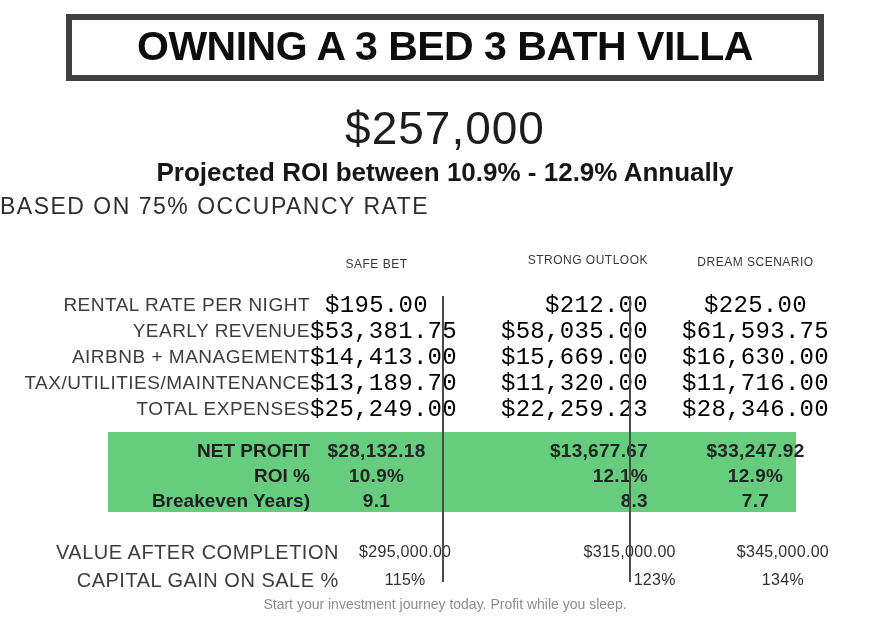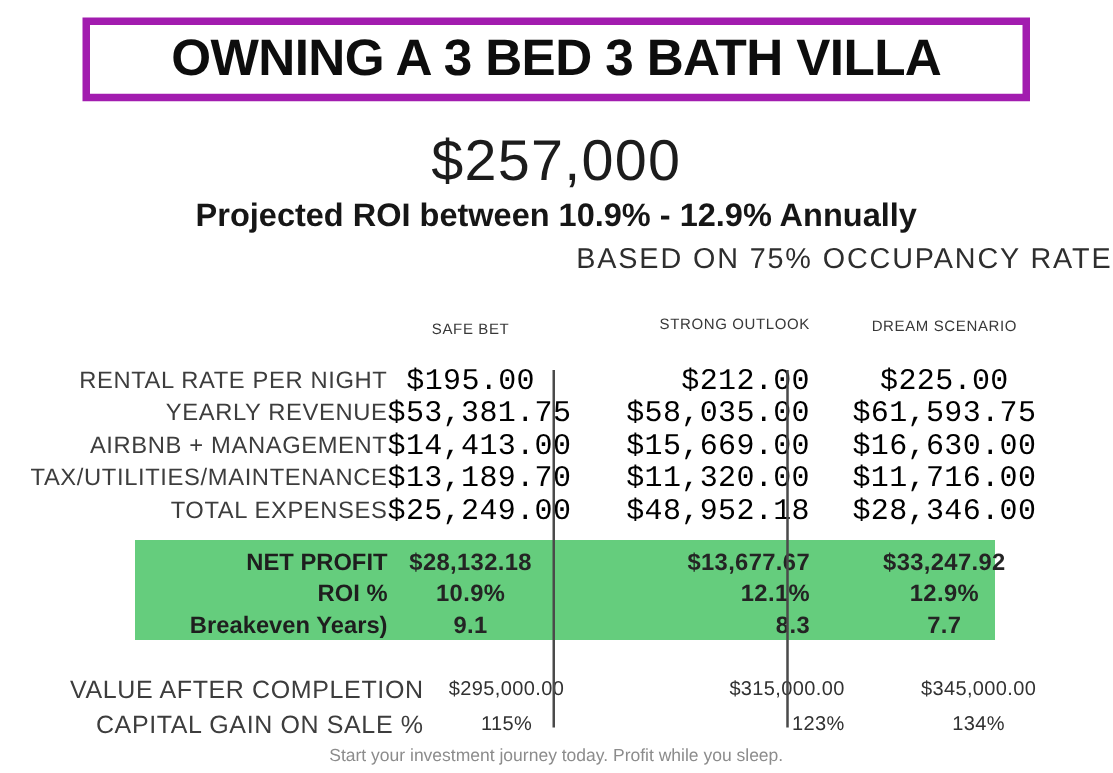--- a/index.html
+++ b/index.html
@@ -10,21 +10,21 @@
     background:#ffffff;
     font-family:"Liberation Sans", sans-serif;
     color:#3a3a3a;
     overflow:hidden;
   }
 
   
   .title-box {
     width:758px;
     margin:14px auto 0 auto;
-    border:6px solid #a21caf;
+    border:6px solid #404040;
     text-align:center;
     padding:3px 0 5px 0;
   }
   .title-box h1 {
     font-size:41px;
     font-weight:700;
     letter-spacing:-0.5px;
     color:#0d0d0d;
     white-space:nowrap;
   }
@@ -38,21 +38,21 @@
   }
   .roi-line {
     margin-top:2px;
     text-align:center;
     font-size:26px;
     font-weight:700;
     color:#161616;
   }
   .occupancy-line {
     margin-top:5px;
-    text-align:right;
+    text-align:left;
     font-size:23px;
     font-weight:400;
     letter-spacing:1.5px;
     color:#2e2e2e;
   }
 
   
   .green-band {
     position:absolute;
     left:108px; top:432px;
@@ -171,21 +171,21 @@
       </div>
       <div class="row">
         <div class="c-label">TAX/UTILITIES/MAINTENANCE</div>
         <div class="c-v1">$13,189.70</div>
         <div class="c-v2">$11,320.00</div>
         <div class="c-v3">$11,716.00</div>
       </div>
       <div class="row">
         <div class="c-label">TOTAL EXPENSES</div>
         <div class="c-v1">$25,249.00</div>
-        <div class="c-v2">$48,952.18</div>
+        <div class="c-v2">$22,259.23</div>
         <div class="c-v3">$28,346.00</div>
       </div>
     </div>
 
     <div class="green-rows">
       <div class="row">
         <div class="c-label">NET PROFIT</div>
         <div class="c-v1">$28,132.18</div>
         <div class="c-v2">$13,677.67</div>
         <div class="c-v3">$33,247.92</div>

